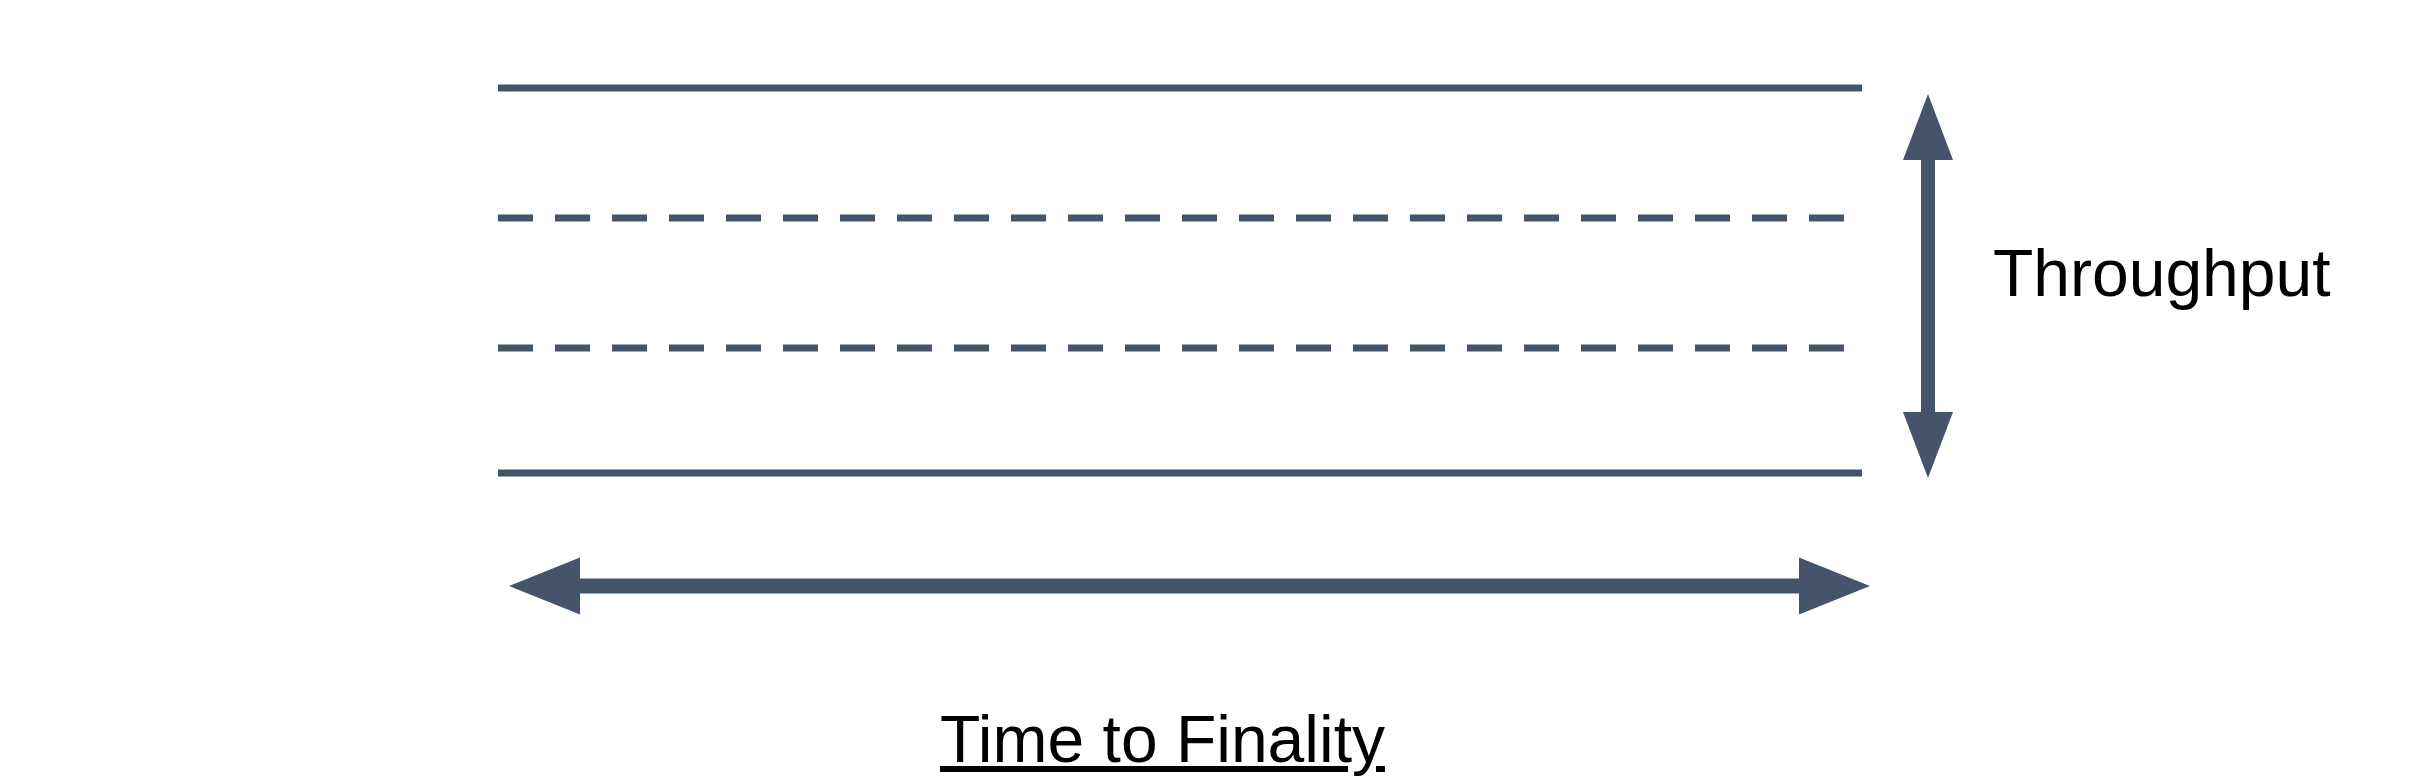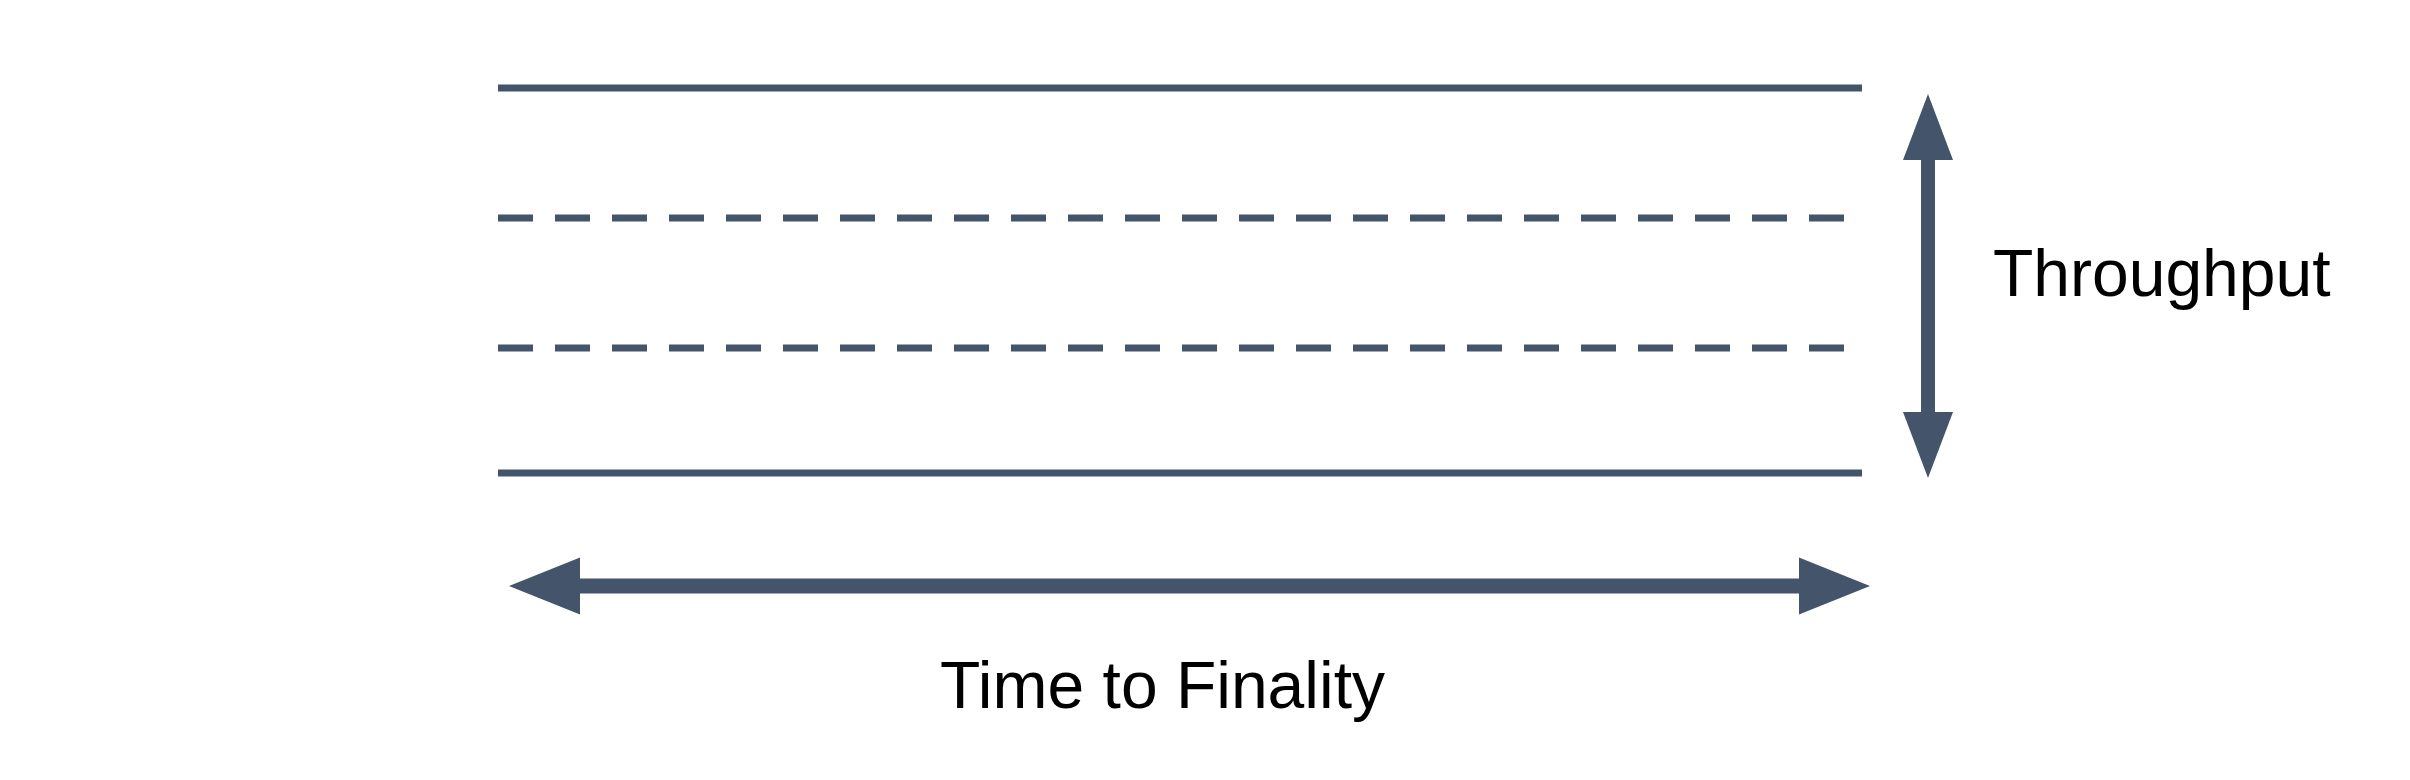--- a/index.html
+++ b/index.html
@@ -35,21 +35,22 @@
     line-height: 1;
     white-space: nowrap;
     letter-spacing: 0px;
   }
   #throughput-label {
     left: 1993px;
     top: 240px;
   }
   #time-to-finality-label {
     left: 940px;
-    top: 652px;
+    top: 706px;
+    text-decoration: underline;
   }
 </style>
 </head>
 <body>
 
 <div id="canvas" style="background: rgb(255, 255, 255);">
 
   <svg id="diagram-svg" viewBox="0 0 2410 780" xmlns="http://www.w3.org/2000/svg" aria-hidden="true">
 
     <g>

